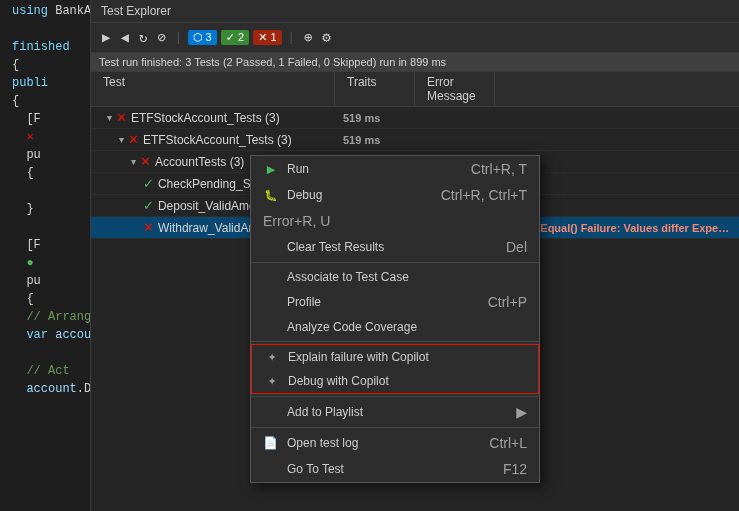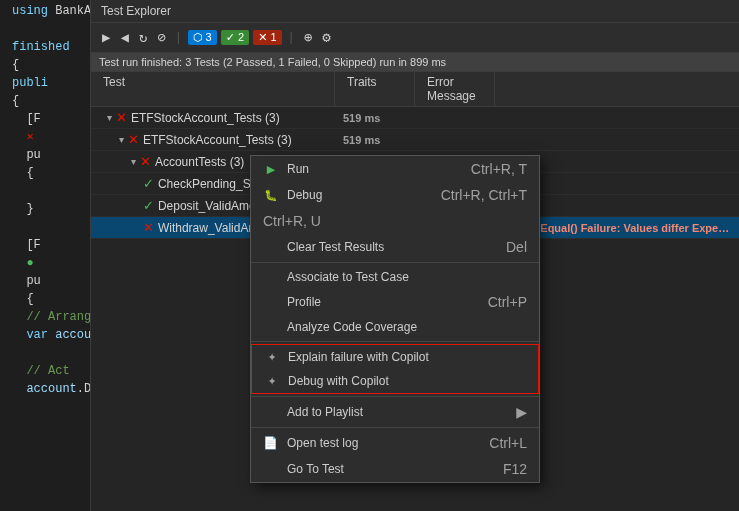--- a/index.html
+++ b/index.html
@@ -371,21 +371,21 @@
 
   <div class="menu-item">
     <div class="left">
       <span class="menu-icon" style="color:#a0a0a0">🐛</span>
       <span>Debug</span>
     </div>
     <span class="shortcut">Ctrl+R, Ctrl+T</span>
   </div>
 
   <div class="menu-item">
-    <span class="shortcut">Ctrl+R, U</span>
+    <span class="shortcut">Error+R, U</span>
   </div>
 
   <div class="menu-item">
     <div class="left">
       <span class="menu-icon"></span>
       <span>Clear Test Results</span>
     </div>
     <span class="shortcut">Del</span>
   </div>
 

